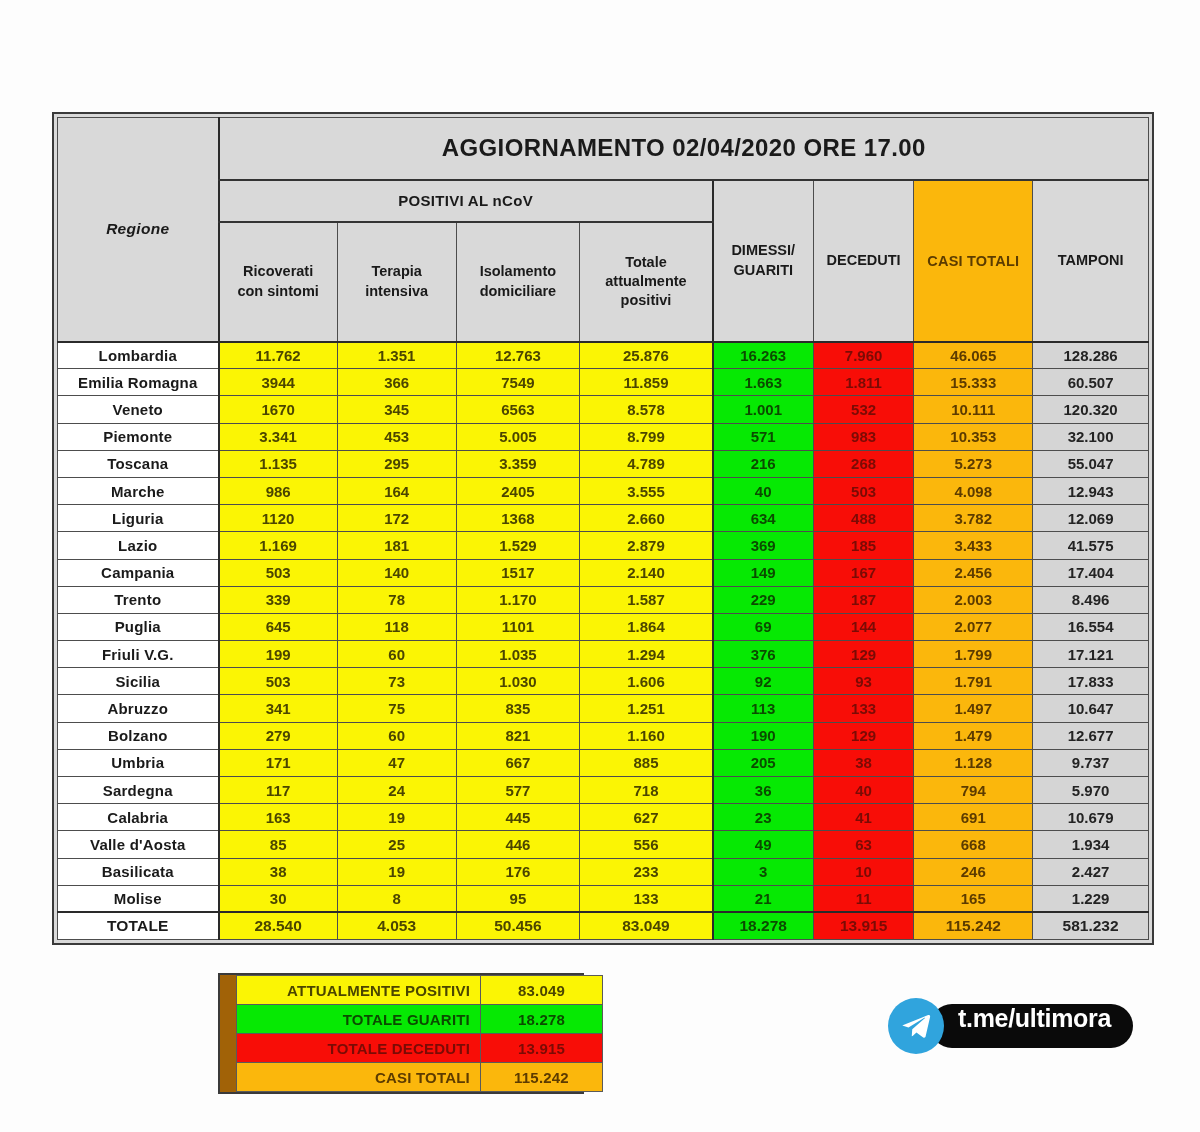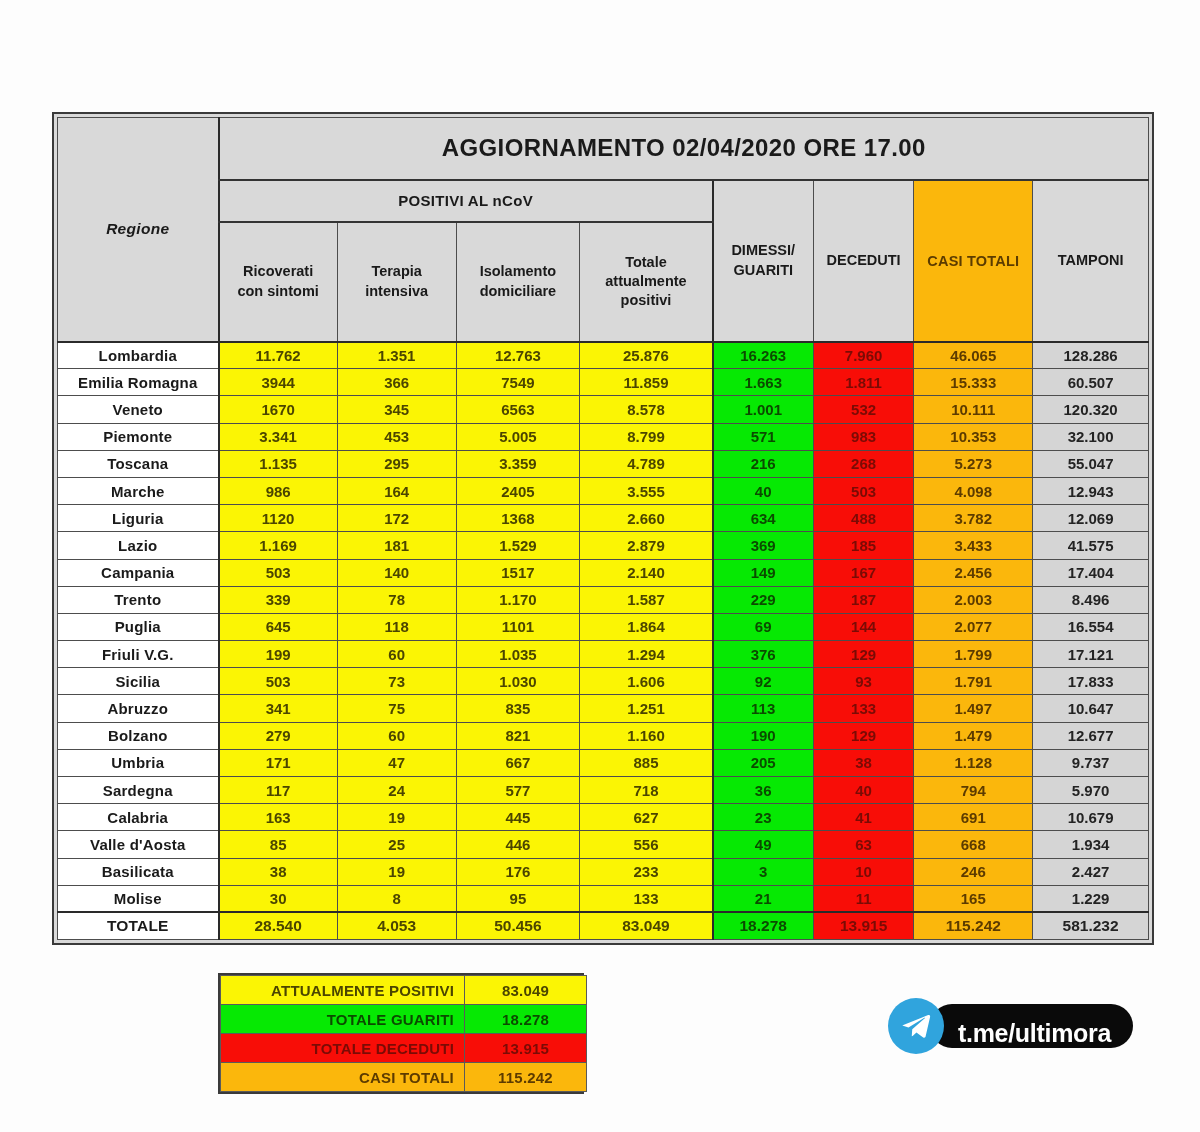--- a/index.html
+++ b/index.html
@@ -129,20 +129,21 @@
   td.sep-left, th.sep-left { border-left: 2px solid #2a2a2a !important; }
   td.sep-right, th.sep-right { border-right: 2px solid #2a2a2a !important; }
 
   
   .legend-wrap {
     position: absolute;
     left: 218px; top: 973px;
     width: 366px;
     border: 2px solid #3a3a3a;
     background: #a16207;
+    padding-left: 16px;
   }
   table.legend {
     border-collapse: collapse;
     width: 100%;
     table-layout: fixed;
   }
   table.legend td {
     border: 1px solid #5a5a5a;
     height: 29px;
     font-weight: bold;
@@ -175,21 +176,21 @@
     align-items: center;
     justify-content: center;
     position: relative;
     z-index: 2;
   }
   .tg-pill {
     height: 44px;
     background: #0a0a0a;
     border-radius: 22px;
     display: flex;
-    align-items: flex-end;
+    align-items: flex-start;
     padding: 0 22px 0 28px;
     margin-left: -14px;
     position: relative;
     z-index: 1;
   }
   .tg-pill span {
     color: #ffffff;
     font-size: 25px;
     font-weight: bold;
     letter-spacing: -0.3px;

